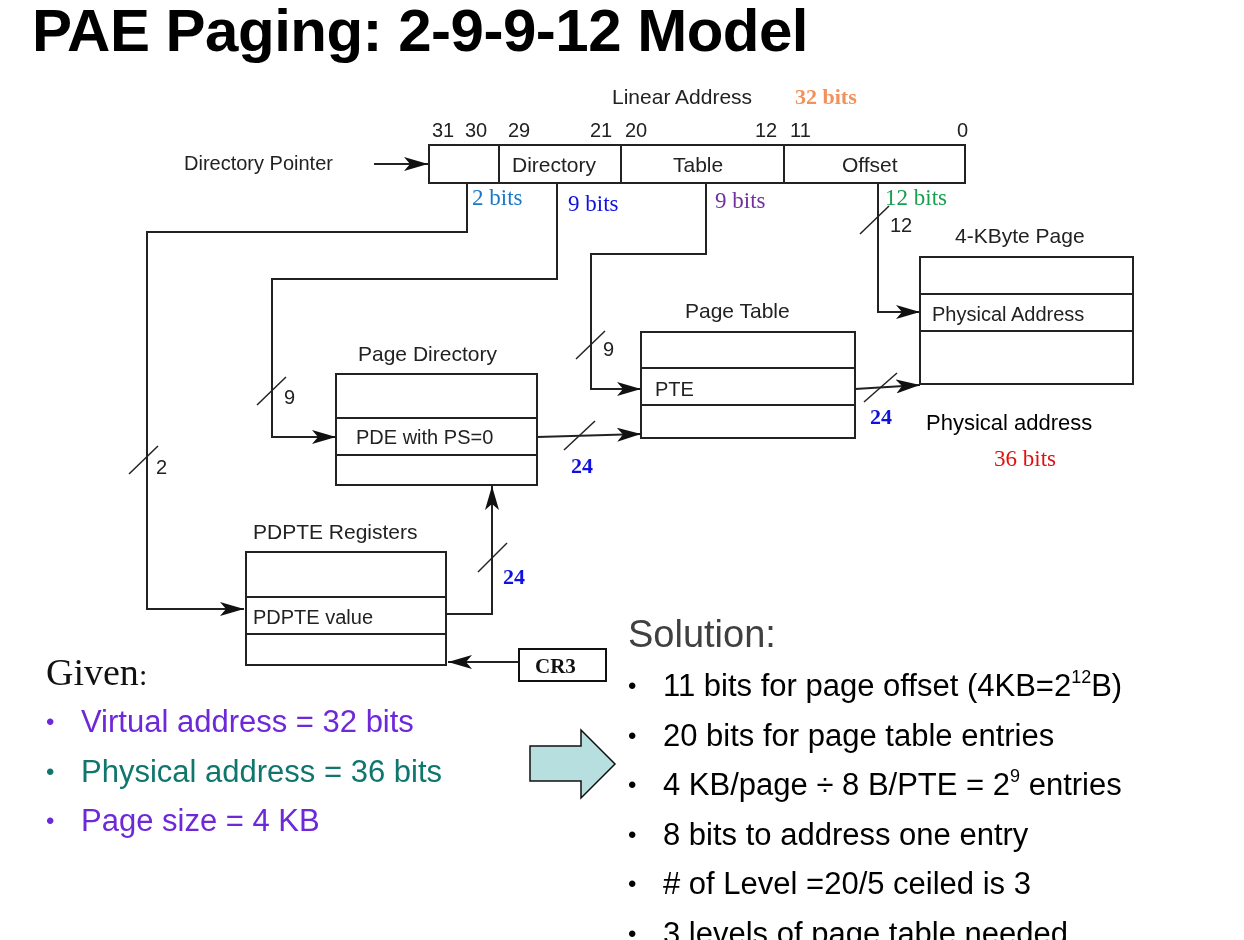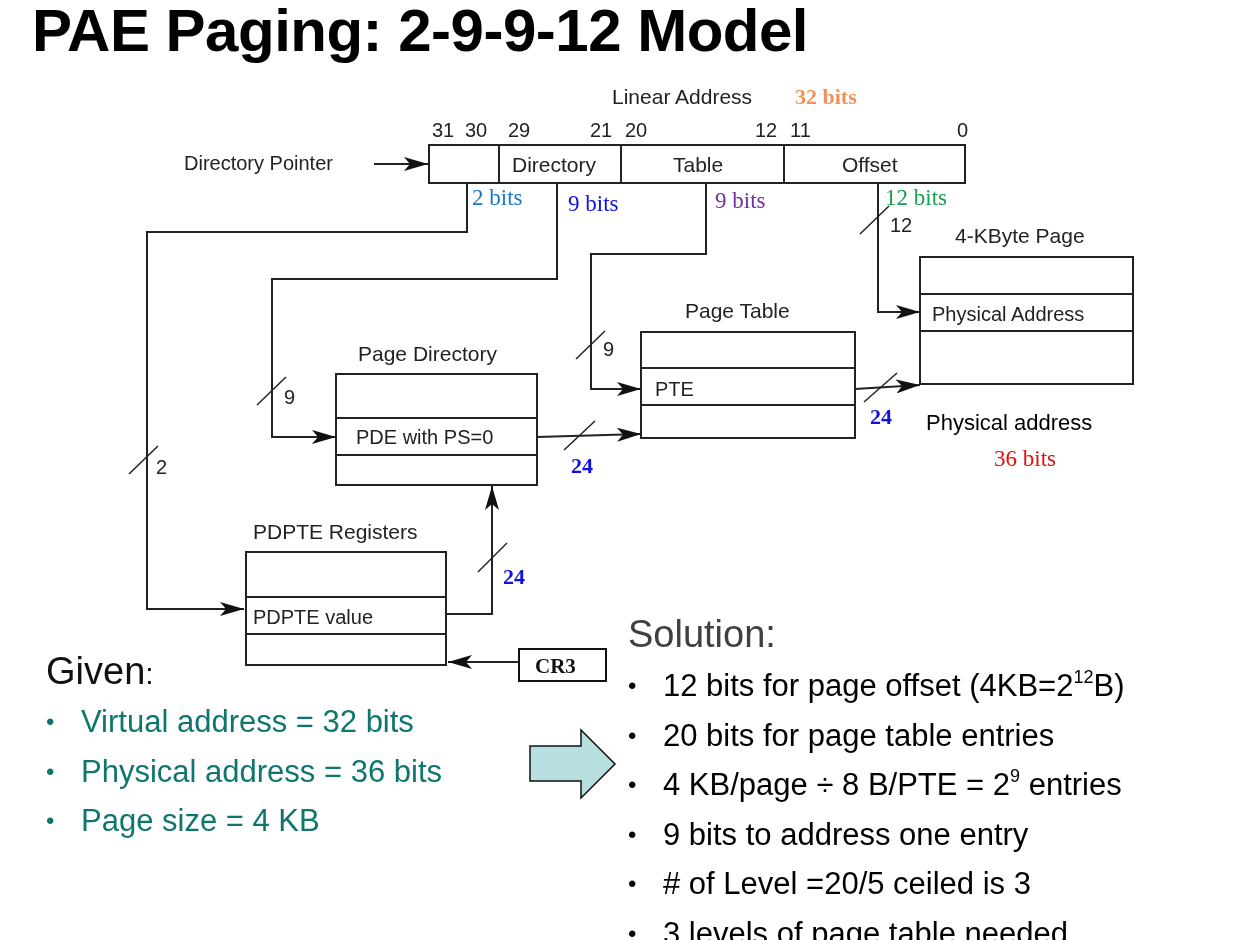--- a/index.html
+++ b/index.html
@@ -2,29 +2,29 @@
 <html><head>
   <meta charset="utf-8">
   <style>
     html, body { margin: 0; padding: 0; background: #ffffff; }
     body { width: 1244px; height: 940px; position: relative; overflow: hidden; font-family: "Liberation Sans", sans-serif; }
     .abs { position: absolute; white-space: nowrap; }
     #title { left: 32px; top: -4px; font-family: "Liberation Sans", sans-serif; font-weight: bold; font-size: 60px; letter-spacing: -0.5px; color: #000; }
     svg#diagram { position: absolute; left: 0; top: 0; }
     .sans { font-family: "Liberation Sans", sans-serif; fill: #222; }
     .serif { font-family: "Liberation Serif", serif; }
-    .given-head { left: 46px; top: 650px; font-size: 38px; color: #111; }
+    .given-head { left: 46px; top: 650px; font-size: 38px; color: #111; font-family: Liberation Serif, serif; }
     .sol-head { left: 628px; top: 613px; font-size: 38px; color: #404040; }
     ul.bul { position: absolute; margin: 0; padding: 0; list-style: none; }
     ul.bul li { position: relative; font-size: 31px; line-height: 49.5px; padding-left: 35px; white-space: nowrap; }
     ul.bul li::before { content: "\2022"; position: absolute; left: 0; top: 0; font-size: 24px; }
     #given-list { left: 46px; top: 697px; }
     #sol-list { left: 628px; top: 661px; }
     .purple { color: #0f766e; }
-    .black { color: #0f766e; }
+    .black { color: #6d28d9; }
     sup { font-size: 18px; vertical-align: 13px; line-height: 0; }
     .red-under { text-decoration-color: #ee2222; text-decoration-thickness: 3px; text-underline-offset: 6px; }
   </style>
 </head>
 <body>
 
 <div id="title" class="abs">PAE Paging: 2-9-9-12 Model</div>
 
 <svg id="diagram" width="1244" height="940" viewBox="0 0 1244 940">
   <defs>
@@ -151,19 +151,19 @@
   <span>Given</span><span style="font-size:30px;">:</span>
 </div>
 <ul id="given-list" class="bul">
   <li class="black">Virtual address = 32 bits</li>
   <li class="purple">Physical address = 36 bits</li>
   <li class="black">Page size = 4 KB</li>
 </ul>
 
 <div class="abs sol-head">Solution:</div>
 <ul id="sol-list" class="bul">
-  <li><span>12 bits for page offset (4KB=2</span><sup>12</sup><span>B)</span></li>
+  <li><span>11 bits for page offset (4KB=2</span><sup>12</sup><span>B)</span></li>
   <li>20 bits for page table entries</li>
   <li><span>4 KB/page ÷ </span><span class="red-under">8 B/PTE</span><span> = 2</span><sup>9</sup><span> entries</span></li>
-  <li>9 bits to address one entry</li>
+  <li>8 bits to address one entry</li>
   <li># of Level =20/5 ceiled is 3</li>
   <li>3 levels of page table needed.</li>
 </ul>
 
 </body></html>

